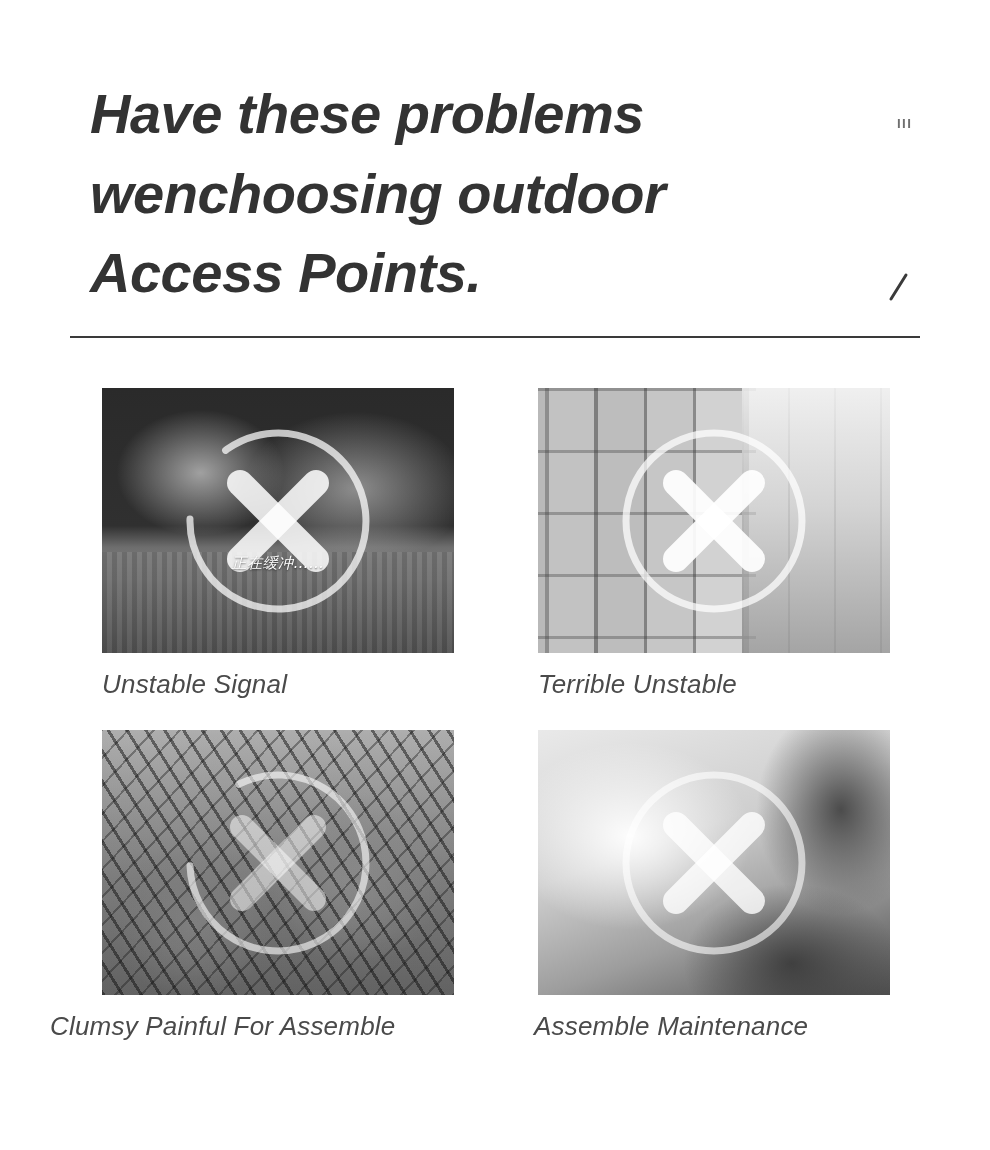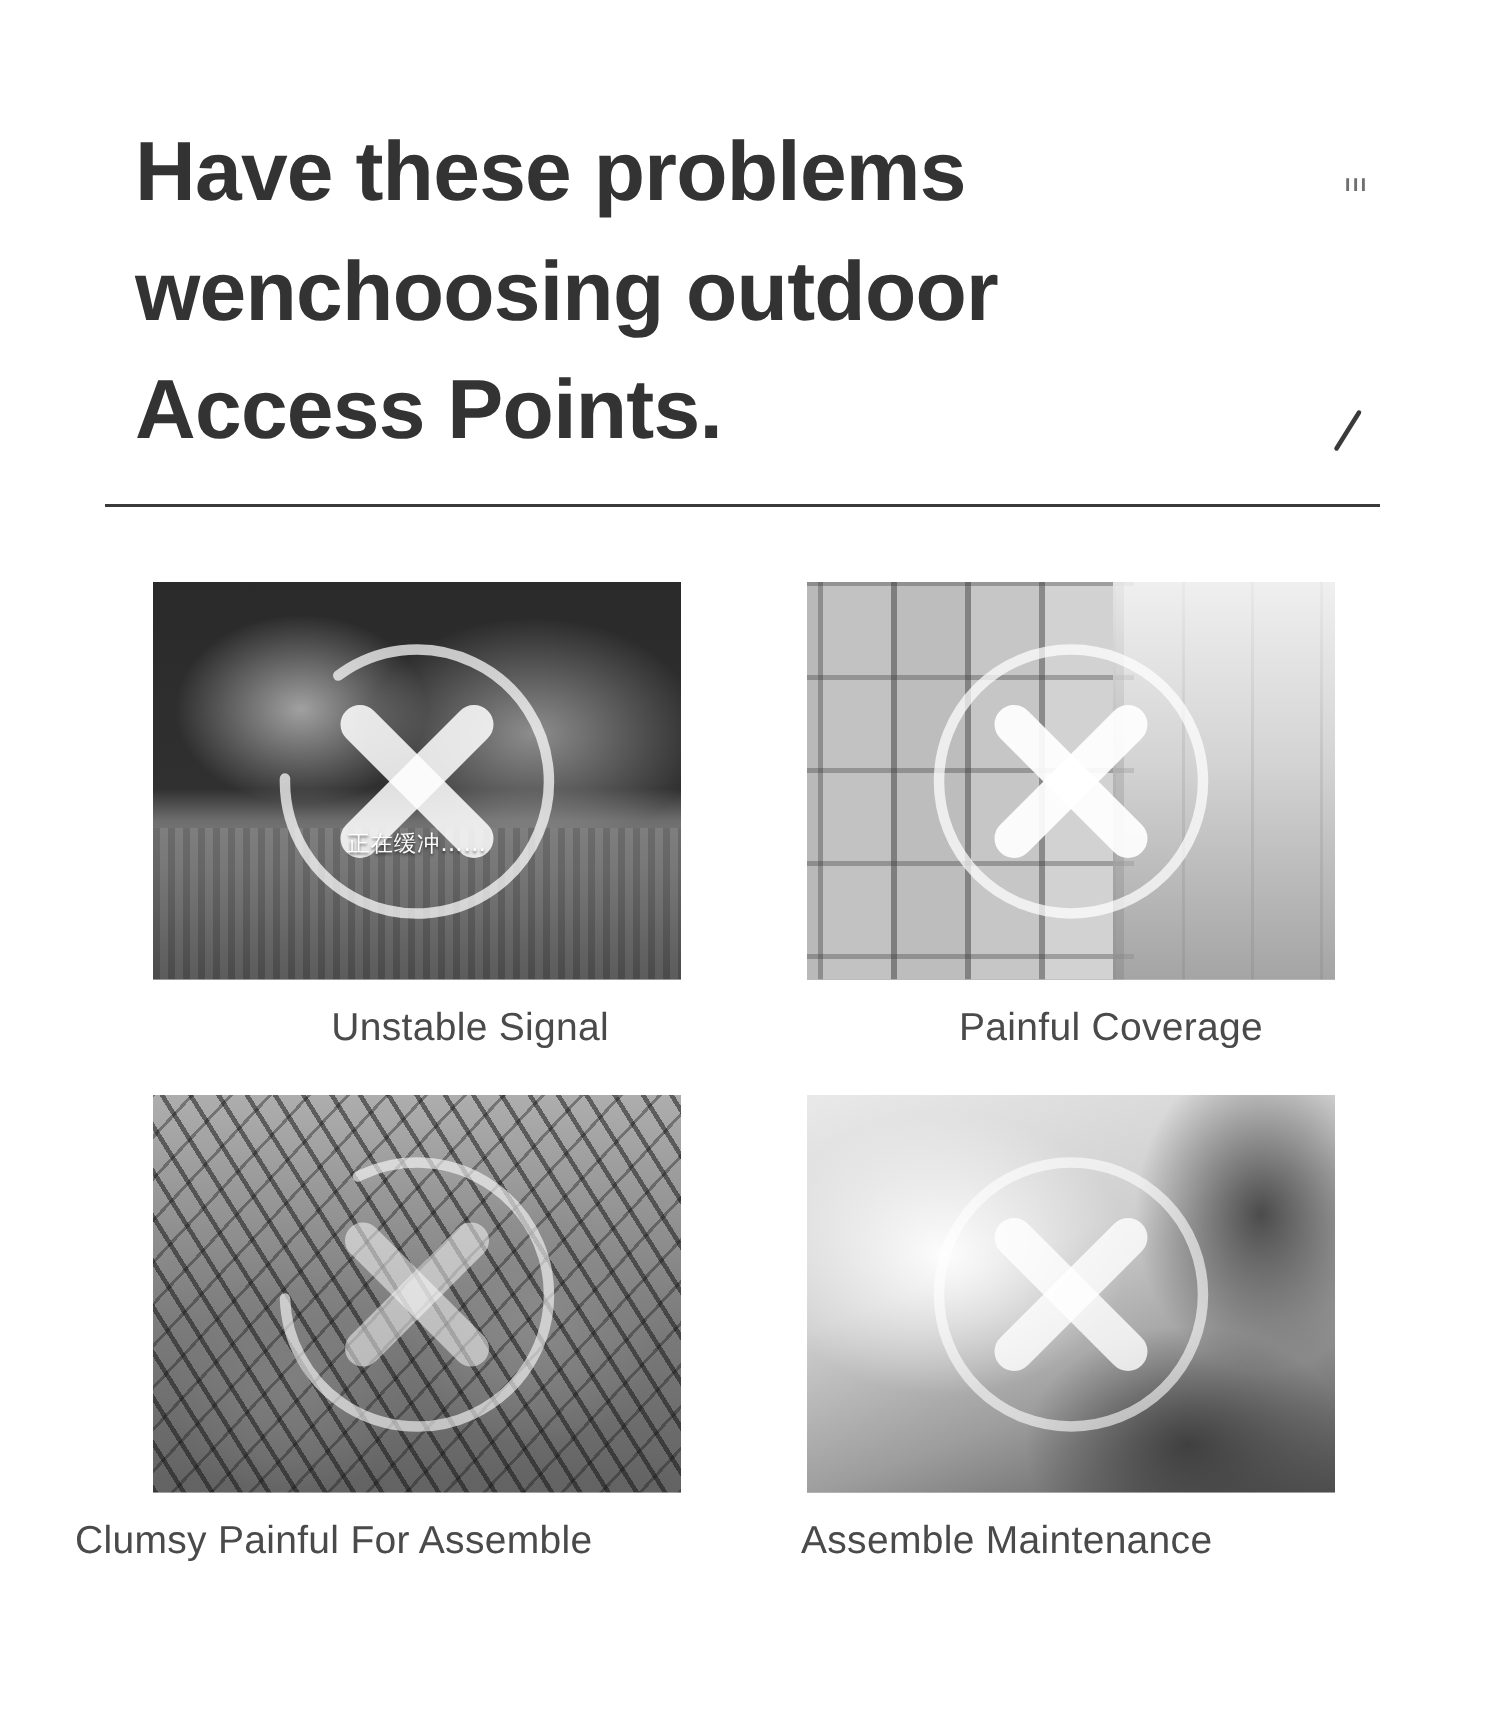--- a/index.html
+++ b/index.html
@@ -14,20 +14,21 @@
     color: #2f2f2f;
     position: relative;
     overflow: hidden;
   }
 
   .page {
     position: relative;
     width: 990px;
     height: 1150px;
     box-sizing: border-box;
+    font-style: italic;
   }
 
   
   .header {
     position: absolute;
     left: 90px;
     top: 74px;
     width: 830px;
   }
   .headline {
@@ -173,21 +174,21 @@
     transform: translate(-50%, -50%);
     color: #ffffff;
     font-size: 15px;
     letter-spacing: 0.5px;
     text-shadow: 0 1px 2px rgba(0,0,0,0.6);
     font-family: "DejaVu Sans", sans-serif;
   }
 
   .caption {
     margin-top: 16px;
-    text-align: right;
+    text-align: left;
     font-size: 26px;
     color: #4a4a4a;
     letter-spacing: 0.2px;
   }
   .caption-wide {
     text-align: left;
     margin-left: -52px;
     width: 456px;
   }
   .caption-wide.right {
@@ -238,21 +239,21 @@
         <div class="mark">
           <svg viewBox="0 0 200 200" aria-hidden="true">
             <circle cx="100" cy="100" r="88" fill="none" stroke="rgba(255,255,255,0.72)" stroke-width="7"></circle>
             <g stroke="rgba(255,255,255,0.92)" stroke-width="26" stroke-linecap="round">
               <line x1="62" y1="62" x2="138" y2="138"></line>
               <line x1="138" y1="62" x2="62" y2="138"></line>
             </g>
           </svg>
         </div>
       </div>
-      <div class="caption">Painful Coverage</div>
+      <div class="caption">Terrible Unstable</div>
     </div>
 
     <div class="card">
       <div class="thumb">
         <div class="photo photo-tower"></div>
         <div class="mark">
           <svg viewBox="0 0 200 200" aria-hidden="true">
             <path d="M100 12 a88 88 0 1 1 -0.1 0" fill="none" stroke="rgba(255,255,255,0.6)" stroke-width="7" stroke-linecap="round" stroke-dasharray="450 100" transform="rotate(-25 100 100)"></path>
             <g stroke="rgba(255,255,255,0.5)" stroke-width="24" stroke-linecap="round">
               <line x1="64" y1="64" x2="136" y2="136"></line>

